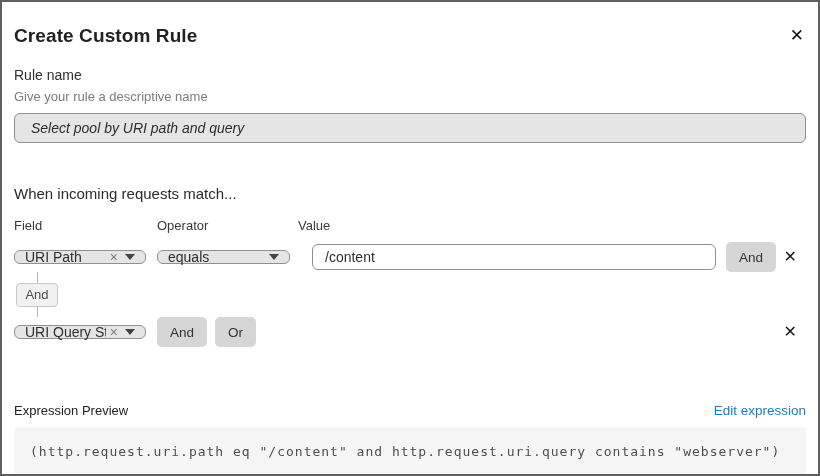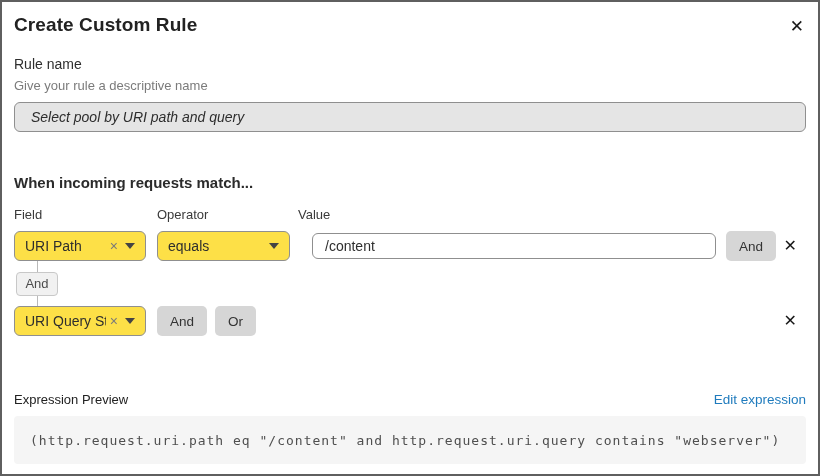--- a/index.html
+++ b/index.html
@@ -14,22 +14,22 @@
     height: 476px;
     background: #ffffff;
     border: 2px solid #5f5f5f;
     padding: 0 12px;
     overflow: hidden;
   }
   
   .dialog-header {
     display: flex;
     justify-content: space-between;
-    align-items: center;
-    margin-top: 12px;
+    align-items: flex-start;
+    margin-top: 23px;
   }
   .dialog-title {
     font-size: 19px;
     font-weight: bold;
     color: #222222;
     letter-spacing: 0.1px;
   }
   .close-btn {
     font-size: 17px;
     font-weight: bold;
@@ -65,42 +65,42 @@
     color: #2e2e2e;
     font-family: inherit;
     background: #e5e5e5;
     outline: none;
     font-style: italic;
   }
   
   .section-heading {
     margin-top: 42px;
     font-size: 15px;
-    font-weight: bold;
+    font-weight: normal;
     color: #2b2b2b;
   }
   .columns-row {
     display: flex;
     margin-top: 16px;
     font-size: 13px;
     color: #3a3a3a;
   }
   .col-field { width: 143px; }
   .col-operator { width: 141px; }
   .col-value { flex: 1; }
   .condition-row {
     display: flex;
     align-items: center;
     margin-top: 9px;
   }
   .select-box {
-    height: 30px;
+    height: 14px;
     border: 1px solid #8f8f8f;
     border-radius: 6px;
-    background: #fde047;
+    background: #e5e5e5;
     display: flex;
     align-items: center;
     padding: 0 10px;
     cursor: pointer;
   }
   .select-field { width: 132px; margin-right: 11px; }
   .select-operator { width: 133px; margin-right: 22px; }
   .select-label {
     font-size: 14px;
     color: #2e2e2e;

